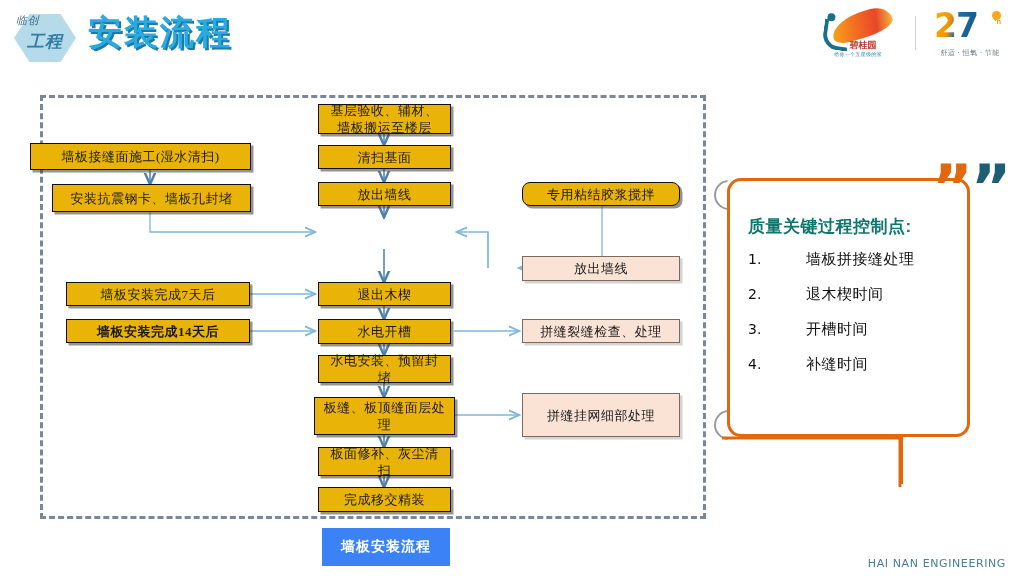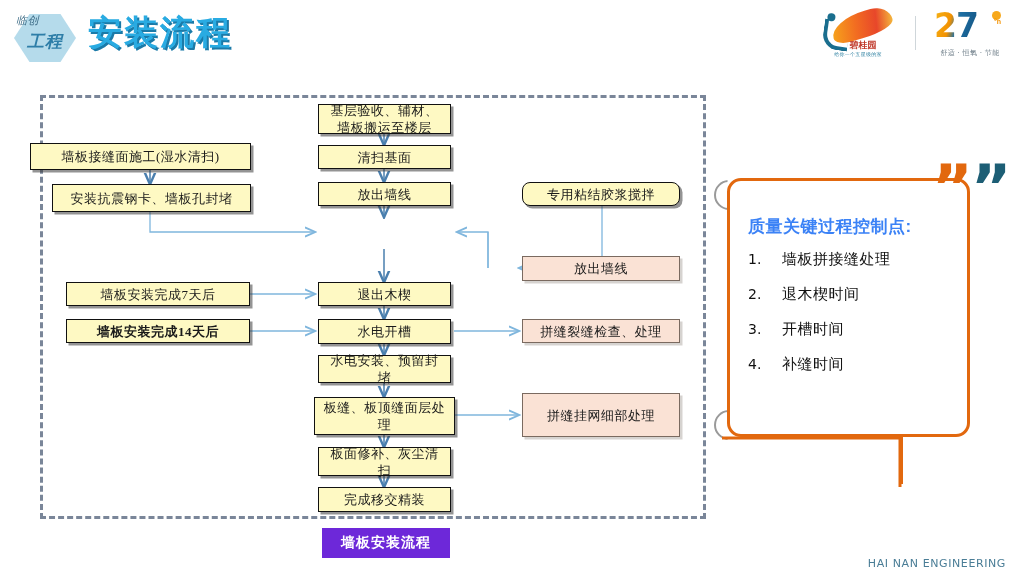--- a/index.html
+++ b/index.html
@@ -92,35 +92,35 @@
   }
 
   
   .node{
     position:absolute;box-sizing:border-box;
     display:flex;align-items:center;justify-content:center;text-align:center;
     font-family:"Liberation Serif","DejaVu Serif",serif;
     font-size:13px;color:#1a1a1a;line-height:17px;letter-spacing:.5px;
   }
   .node.blue{
-    background:#fef9c3;border:1.5px solid #111;
+    background:#eab308;border:1.5px solid #111;
     box-shadow:2.5px 2.5px 0 rgba(60,60,60,.55);
   }
   .node.peach{
     background:#fae2d5;border:1.5px solid #7a6a60;
     box-shadow:2.5px 2.5px 0 rgba(120,110,100,.30);
   }
 
   
   #wires{position:absolute;left:0;top:0;width:1024px;height:576px;pointer-events:none;}
 
   
   .caption{
-    position:absolute;left:322px;top:528px;width:128px;height:30px;
-    background:#6d28d9;color:#fff;display:flex;align-items:center;justify-content:center;
+    position:absolute;left:322px;top:528px;width:128px;height:38px;
+    background:#3b82f6;color:#fff;display:flex;align-items:center;justify-content:center;
     font-family:"DejaVu Sans","Liberation Sans",sans-serif;
     font-size:14px;font-weight:bold;letter-spacing:1px;
   }
 
   
   .callout{
     position:absolute;left:727px;top:178px;width:243px;height:259px;
     border:3px solid #e2680e;border-radius:14px;box-sizing:border-box;background:#fff;
   }
   .callout-tail{
@@ -129,32 +129,32 @@
   .quote{
     position:absolute;left:932px;top:168px;
     font-family:"DejaVu Sans","Liberation Sans",sans-serif;
     font-size:62px;font-weight:bold;line-height:40px;letter-spacing:-2px;
   }
   .q1{color:#e2680e;}
   .q2{color:#1d5e75;}
   .co-title{
     position:absolute;left:748px;top:215px;
     font-family:Liberation Sans, sans-serif;
-    font-size:17px;font-weight:bold;color:#3b82f6;letter-spacing:.5px;
+    font-size:17px;font-weight:bold;color:#0f766e;letter-spacing:.5px;
   }
   .co-list{position:absolute;left:748px;top:250px;width:205px;}
   .co-row{display:flex;align-items:baseline;margin-bottom:16px;}
   .co-num{
     width:34px;flex:0 0 34px;
     font-family:"DejaVu Sans","Liberation Sans",sans-serif;
     font-size:14px;color:#111;
   }
   .co-txt{
     font-family:"DejaVu Sans","Liberation Sans",sans-serif;
-    font-size:15px;color:#111;letter-spacing:.5px;
+    font-size:15px;color:#111;letter-spacing:.5px;margin-left:24px;
   }
   .arc{
     position:absolute;width:26px;height:26px;border:2px solid #9a9a9a;
     border-radius:50%;clip-path:inset(0 55% 0 0);
   }
 
   
   .footer{
     position:absolute;right:18px;bottom:6px;
     font-family:"DejaVu Sans","Liberation Sans",sans-serif;

